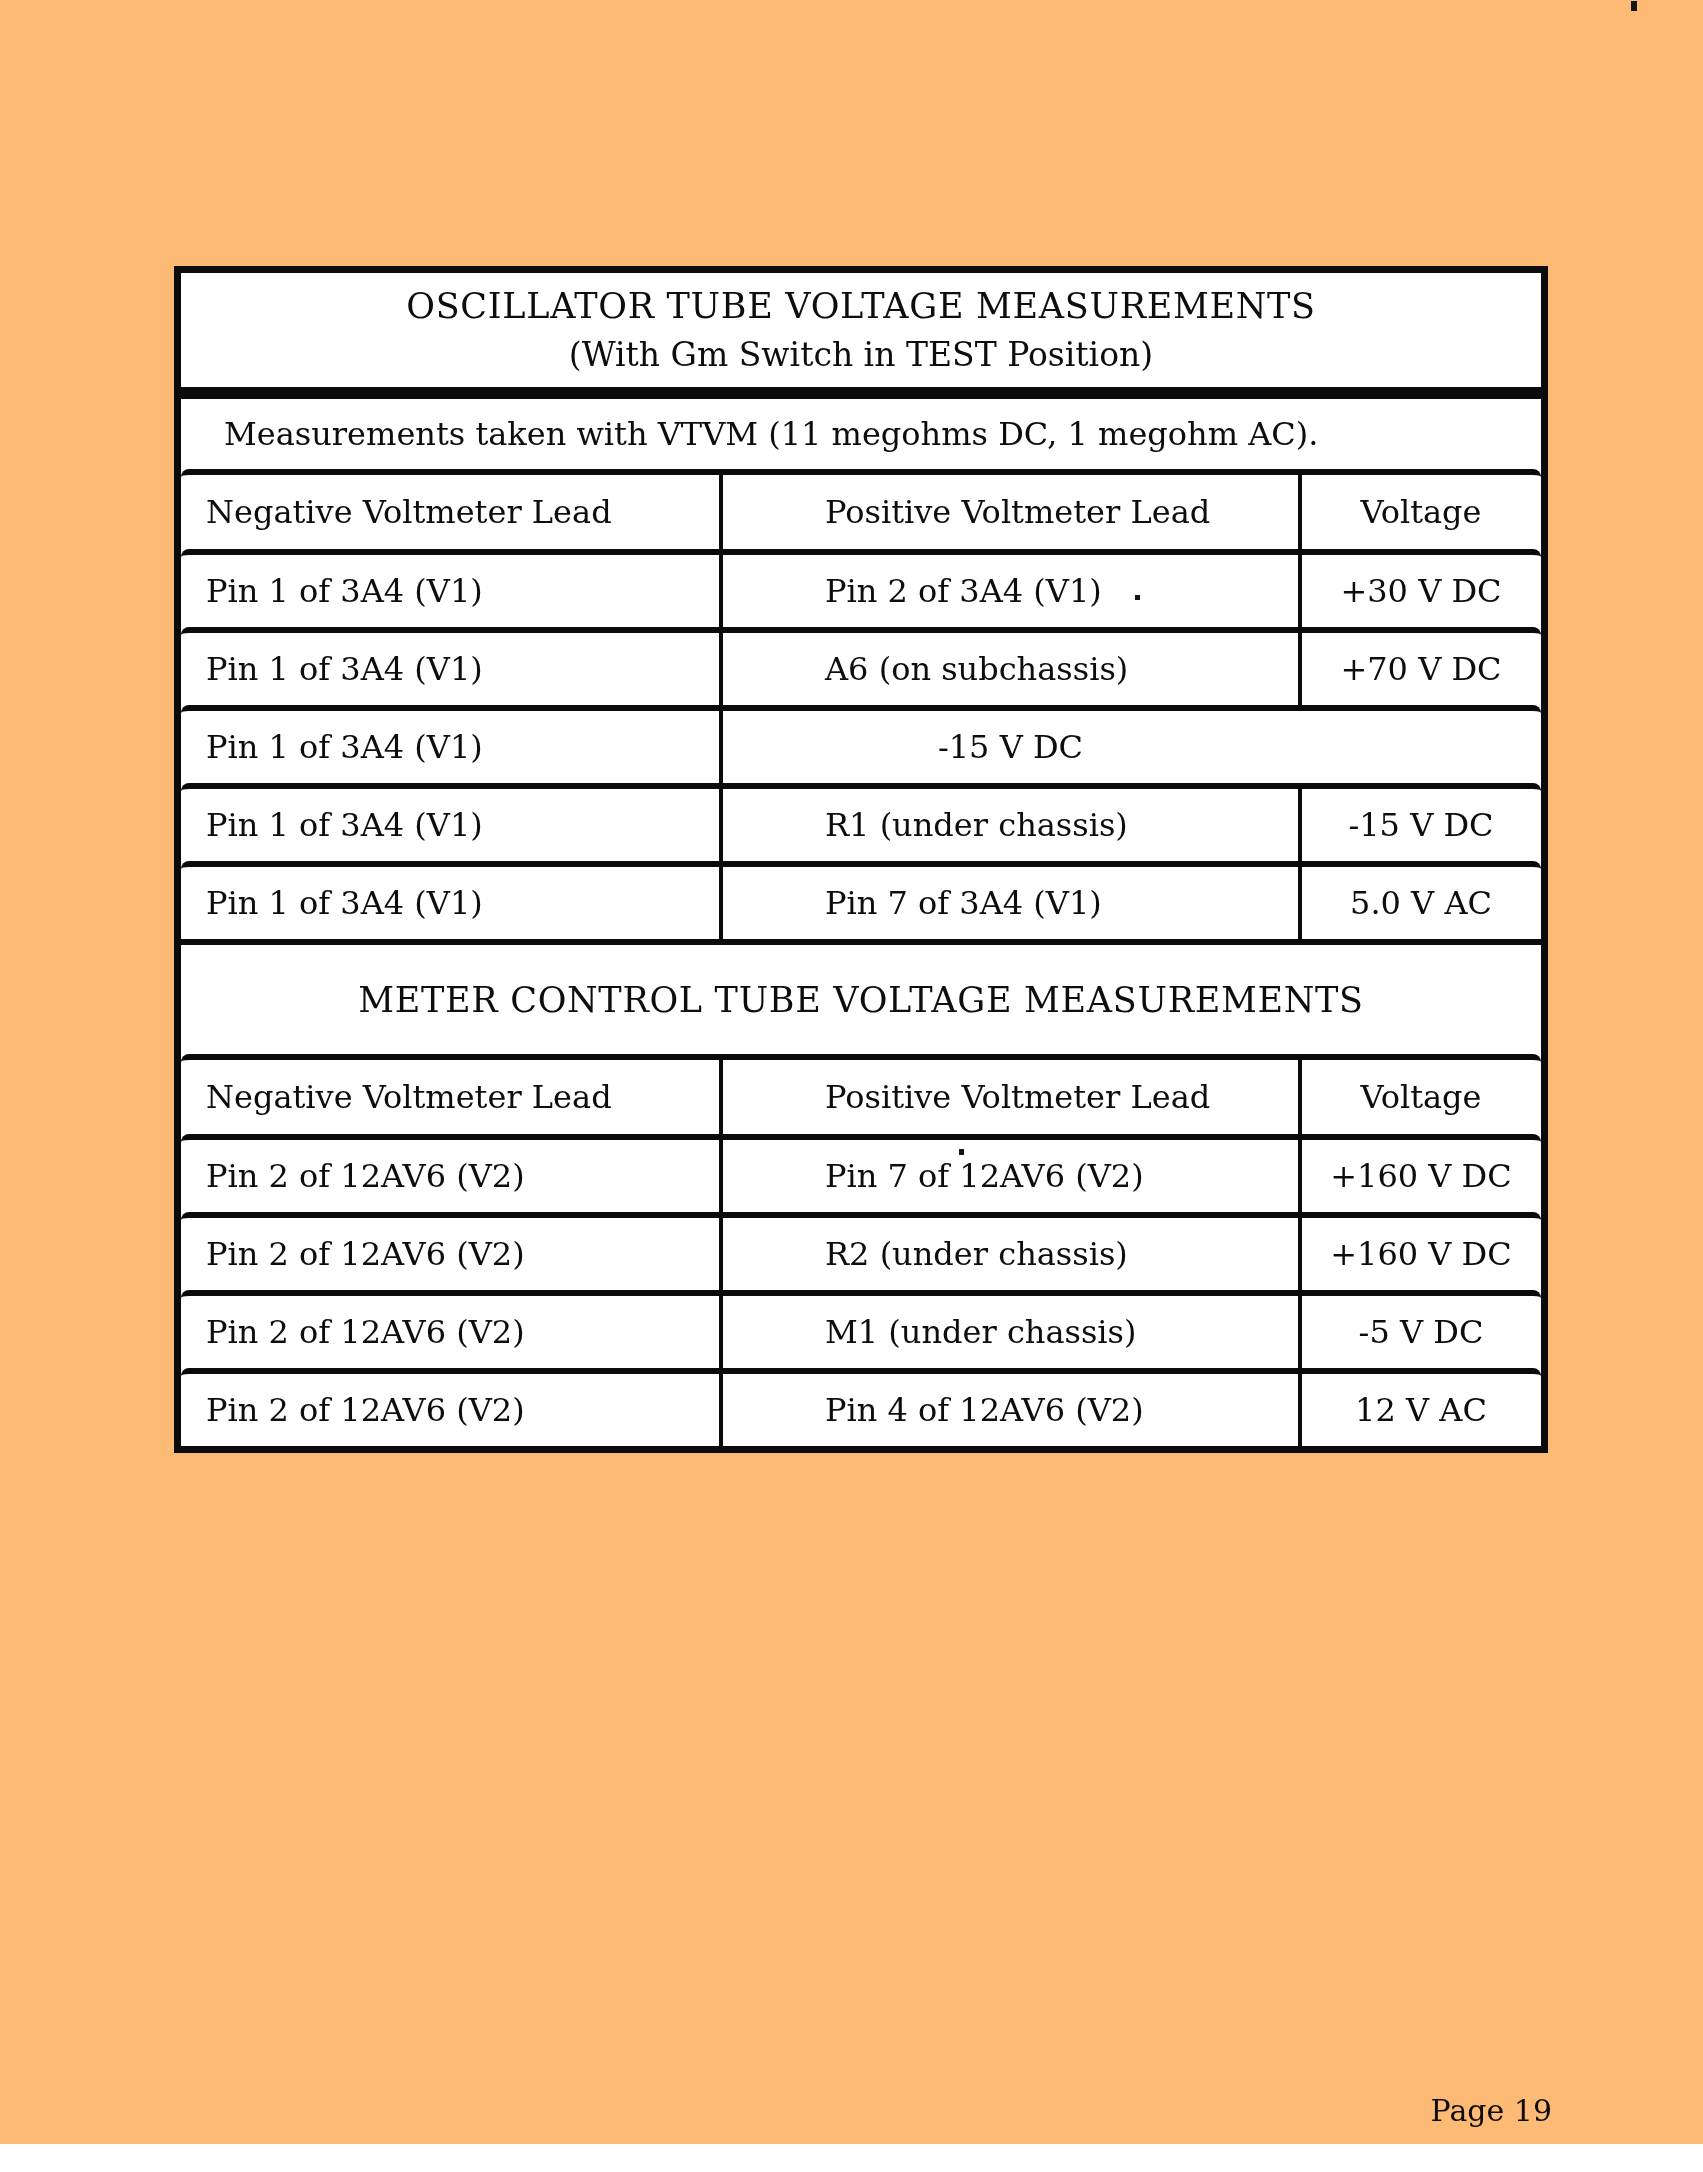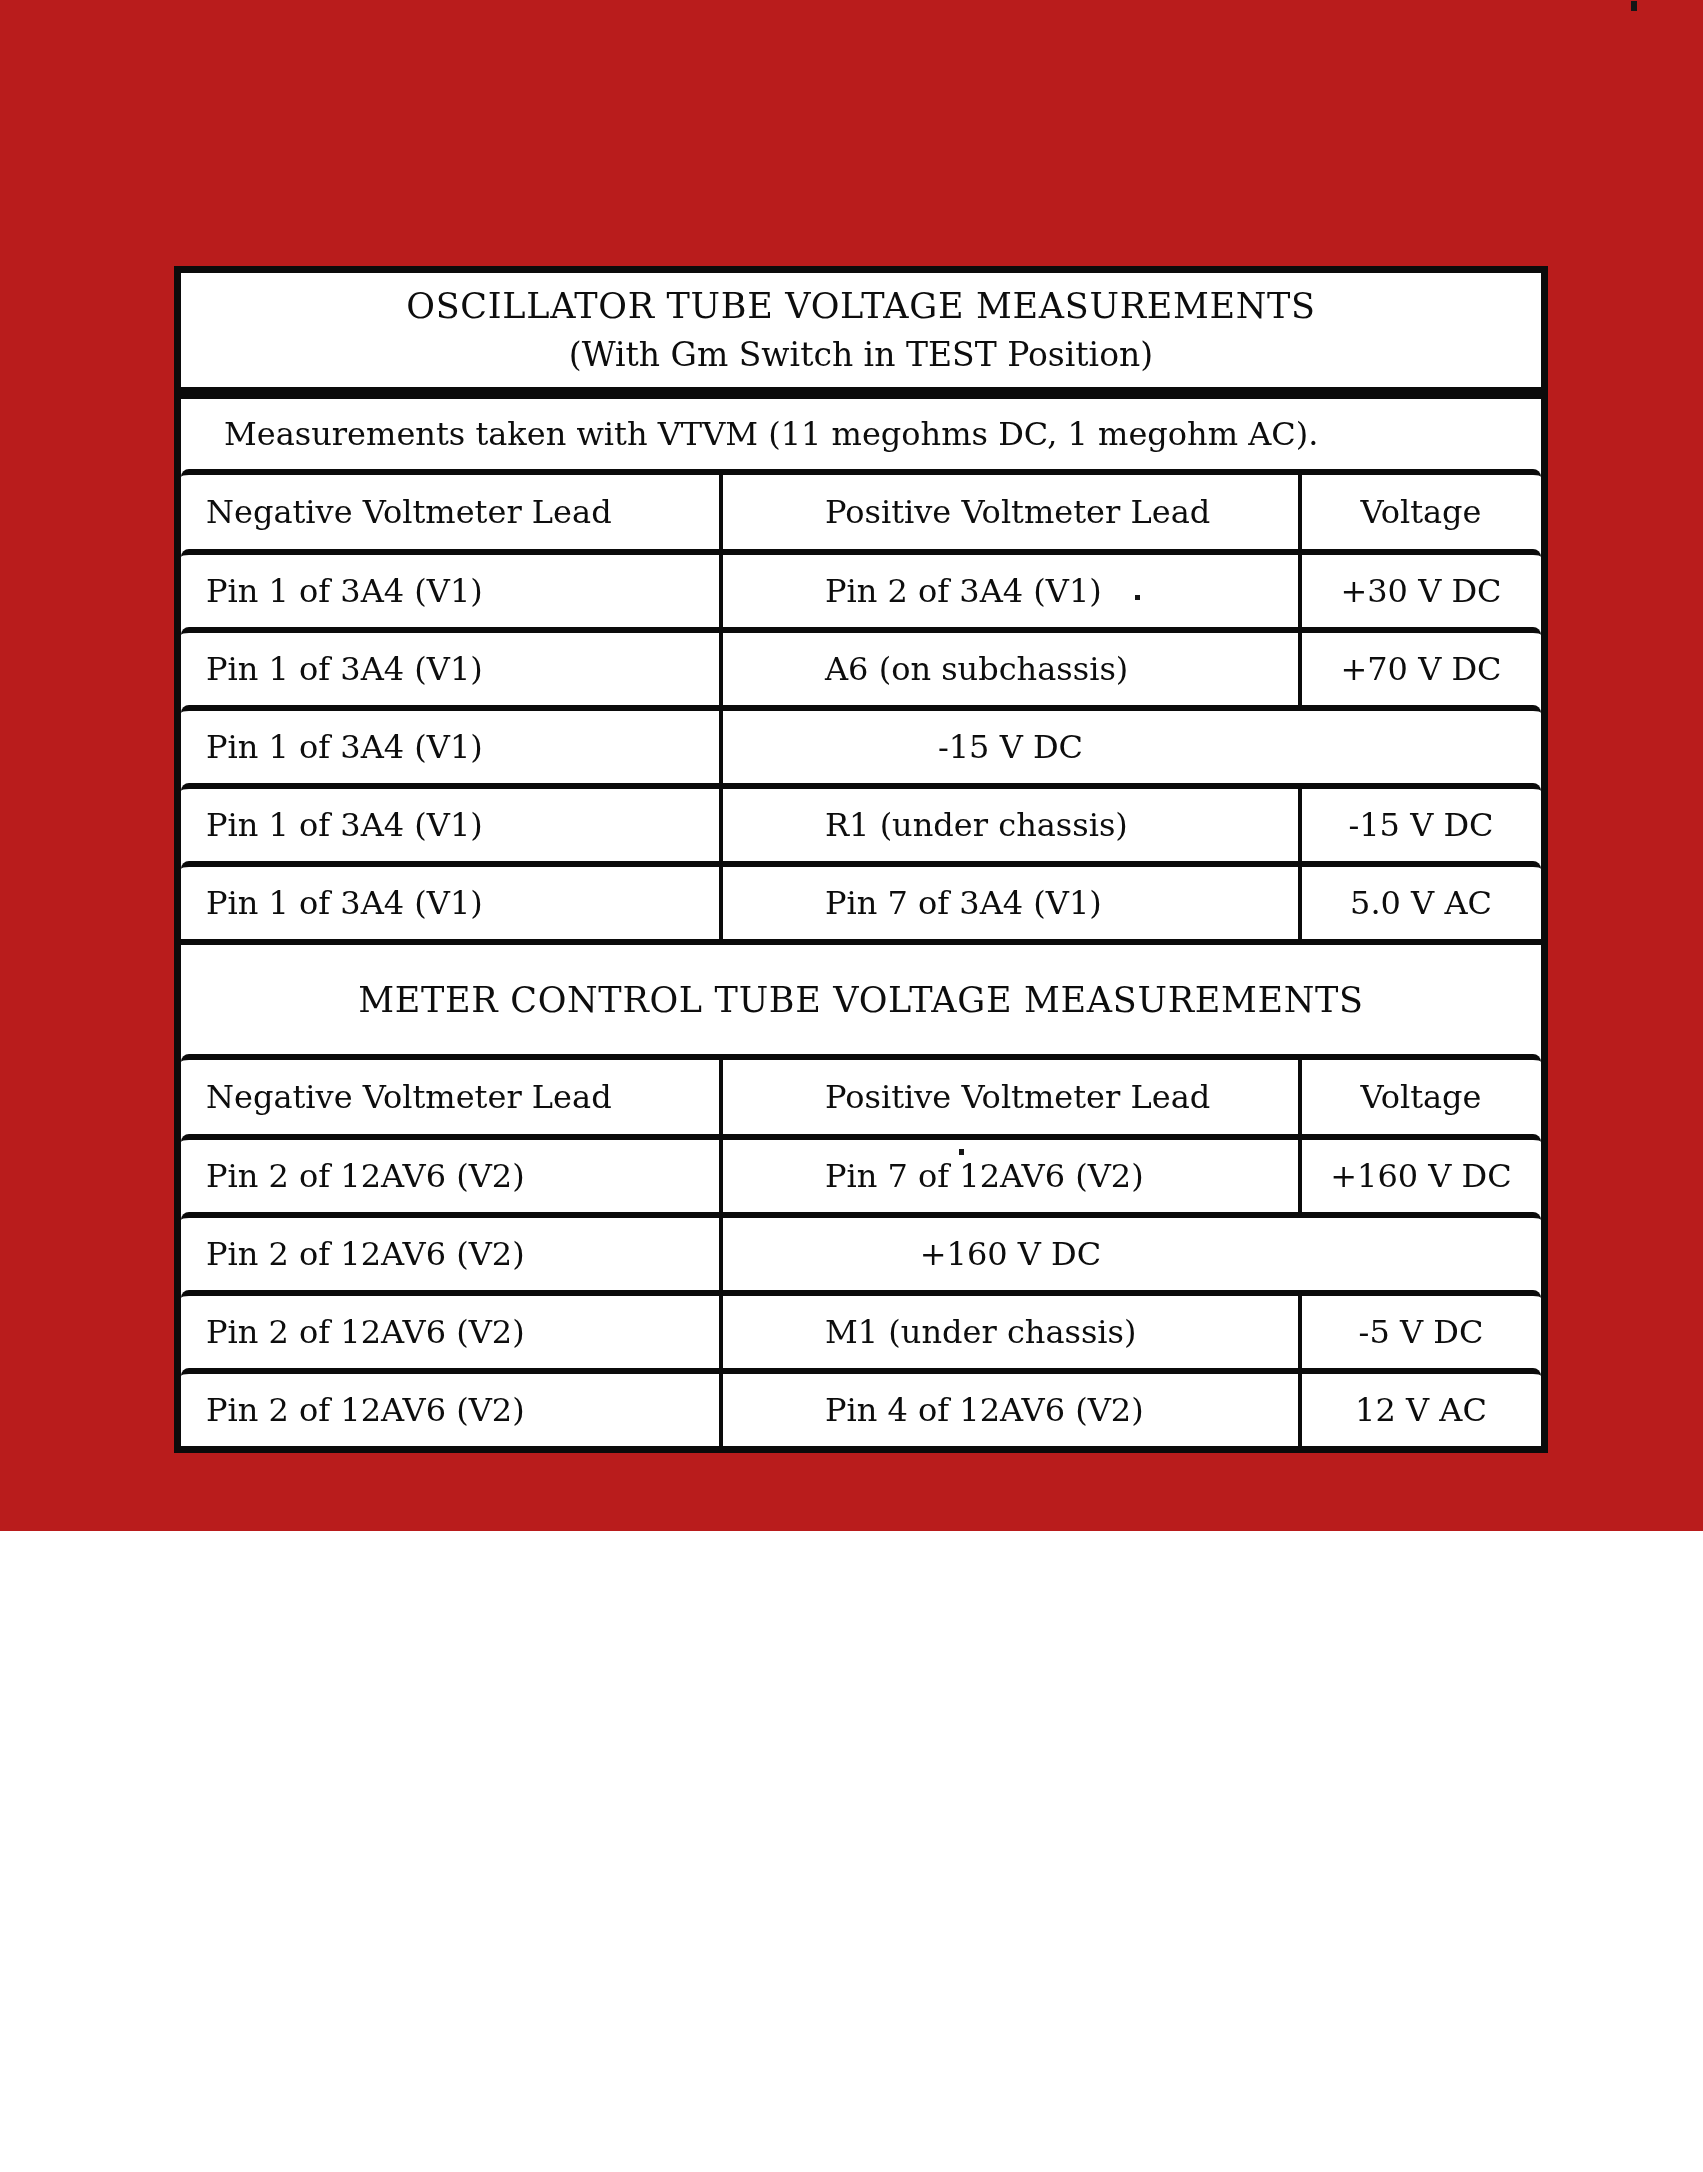--- a/index.html
+++ b/index.html
@@ -1,21 +1,21 @@
 <!DOCTYPE html>
 <html style="font-size:10.6px"><head>
 <meta charset="utf-8">
 <style>
   * { margin: 0; padding: 0; box-sizing: border-box; }
   html, body { background: #ffffff; }
   .page {
     position: relative;
     width: 1703px;
-    height: 1531px;
-    background: #b91c1c;
+    height: 2144px;
+    background: #fdba74;
     color: #0d0d0d;
     font-family: "DejaVu Serif", "Liberation Serif", serif;
     overflow: hidden;
   }
 
   .doc-table {
     position: absolute;
     left: 174px;
     top: 266px;
     width: 1374px;
@@ -159,20 +159,21 @@
       <div class="cell c3">Voltage</div>
     </div>
 
     <div class="row data-row">
       <div class="cell c1">Pin 2 of 12AV6 (V2)</div>
       <div class="cell c2">Pin 7 of 12AV6 (V2)</div>
       <div class="cell c3">+160 V DC</div>
     </div>
     <div class="row data-row">
       <div class="cell c1">Pin 2 of 12AV6 (V2)</div>
+      <div class="cell c2">R2 (under chassis)</div>
       <div class="cell c3">+160 V DC</div>
     </div>
     <div class="row data-row">
       <div class="cell c1">Pin 2 of 12AV6 (V2)</div>
       <div class="cell c2">M1 (under chassis)</div>
       <div class="cell c3">-5 V DC</div>
     </div>
     <div class="row data-row">
       <div class="cell c1">Pin 2 of 12AV6 (V2)</div>
       <div class="cell c2">Pin 4 of 12AV6 (V2)</div>

